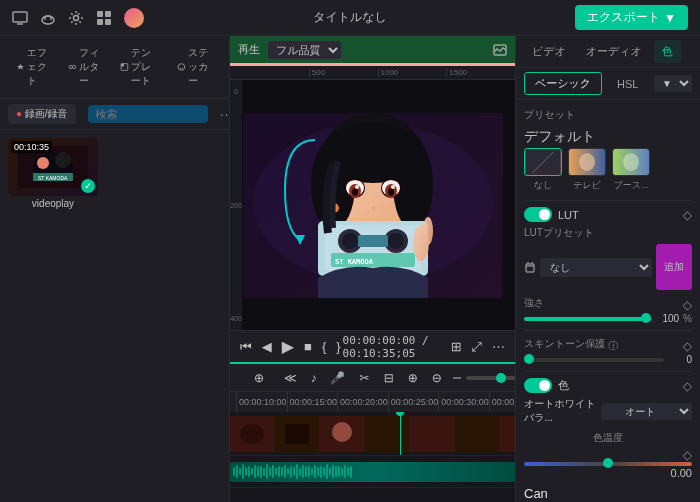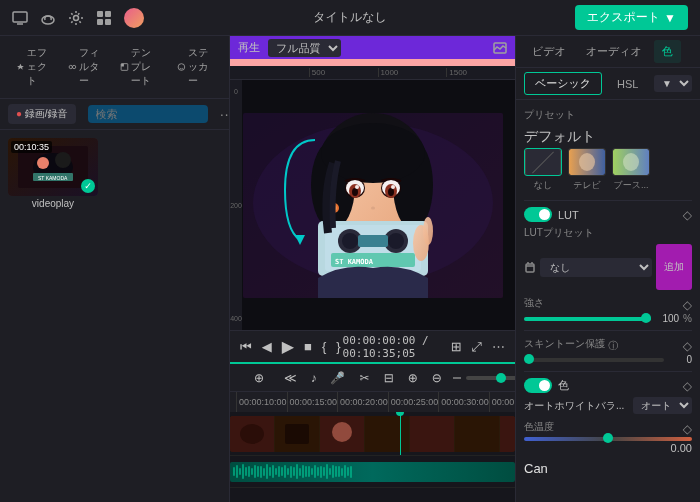--- a/index.html
+++ b/index.html
@@ -153,26 +153,26 @@
 
     
     .center-panel {
       flex: 1;
       display: flex;
       flex-direction: column;
       background: #16161c;
     }
     .preview-toolbar {
       height: 30px;
-      background: #6d28d9;
+      background: #14532d;
       display: flex;
       align-items: center;
       gap: 8px;
       padding: 0 8px;
-      border-bottom: 7px solid #fca5a5;
+      border-bottom: 3px solid #fca5a5;
     }
     .preview-toolbar select {
       background: #2a2a35;
       border: none;
       color: #c0c0c0;
       font-size: 11px;
       border-radius: 3px;
       padding: 2px 4px;
       outline: none;
     }
@@ -601,21 +601,21 @@
       gap: 4px;
       margin: 4px 0;
     }
     .auto-select {
       margin-left: auto;
       background: #2a2a35;
       border: none;
       color: #c0c0c0;
       font-size: 10px;
       border-radius: 3px;
-      padding: 2px 4px;
+      padding: 2px 20px;
       outline: none;
     }
 
     .temp-value {
       font-size: 11px;
       color: #c0c0c0;
     }
 
     
     .prev-ruler {
@@ -1139,21 +1139,21 @@
       </div>
 
       <div class="auto-select-row">
         <span style="font-size:10px;color:#c0c0c0;">オートホワイトバラ...</span>
         <select class="auto-select">
           <option>オート</option>
         </select>
       </div>
 
       <div class="prop-row">
-        <div style="display:flex;align-items:center;justify-content:flex-end;">
+        <div style="display:flex;align-items:center;justify-content:flex-end;flex-direction:column;">
           <span class="prop-label">色温度</span>
           <span class="toggle-icon">◇</span>
         </div>
         <div class="prop-input-row">
           <div class="slider-track" style="background:linear-gradient(90deg,#4060d0,#444,#d06040);">
             <div class="slider-thumb" style="left:50%;transform:translateX(-50%);"></div>
           </div>
         </div>
         <div style="text-align:right;">
           <span class="temp-value">0.00</span>

